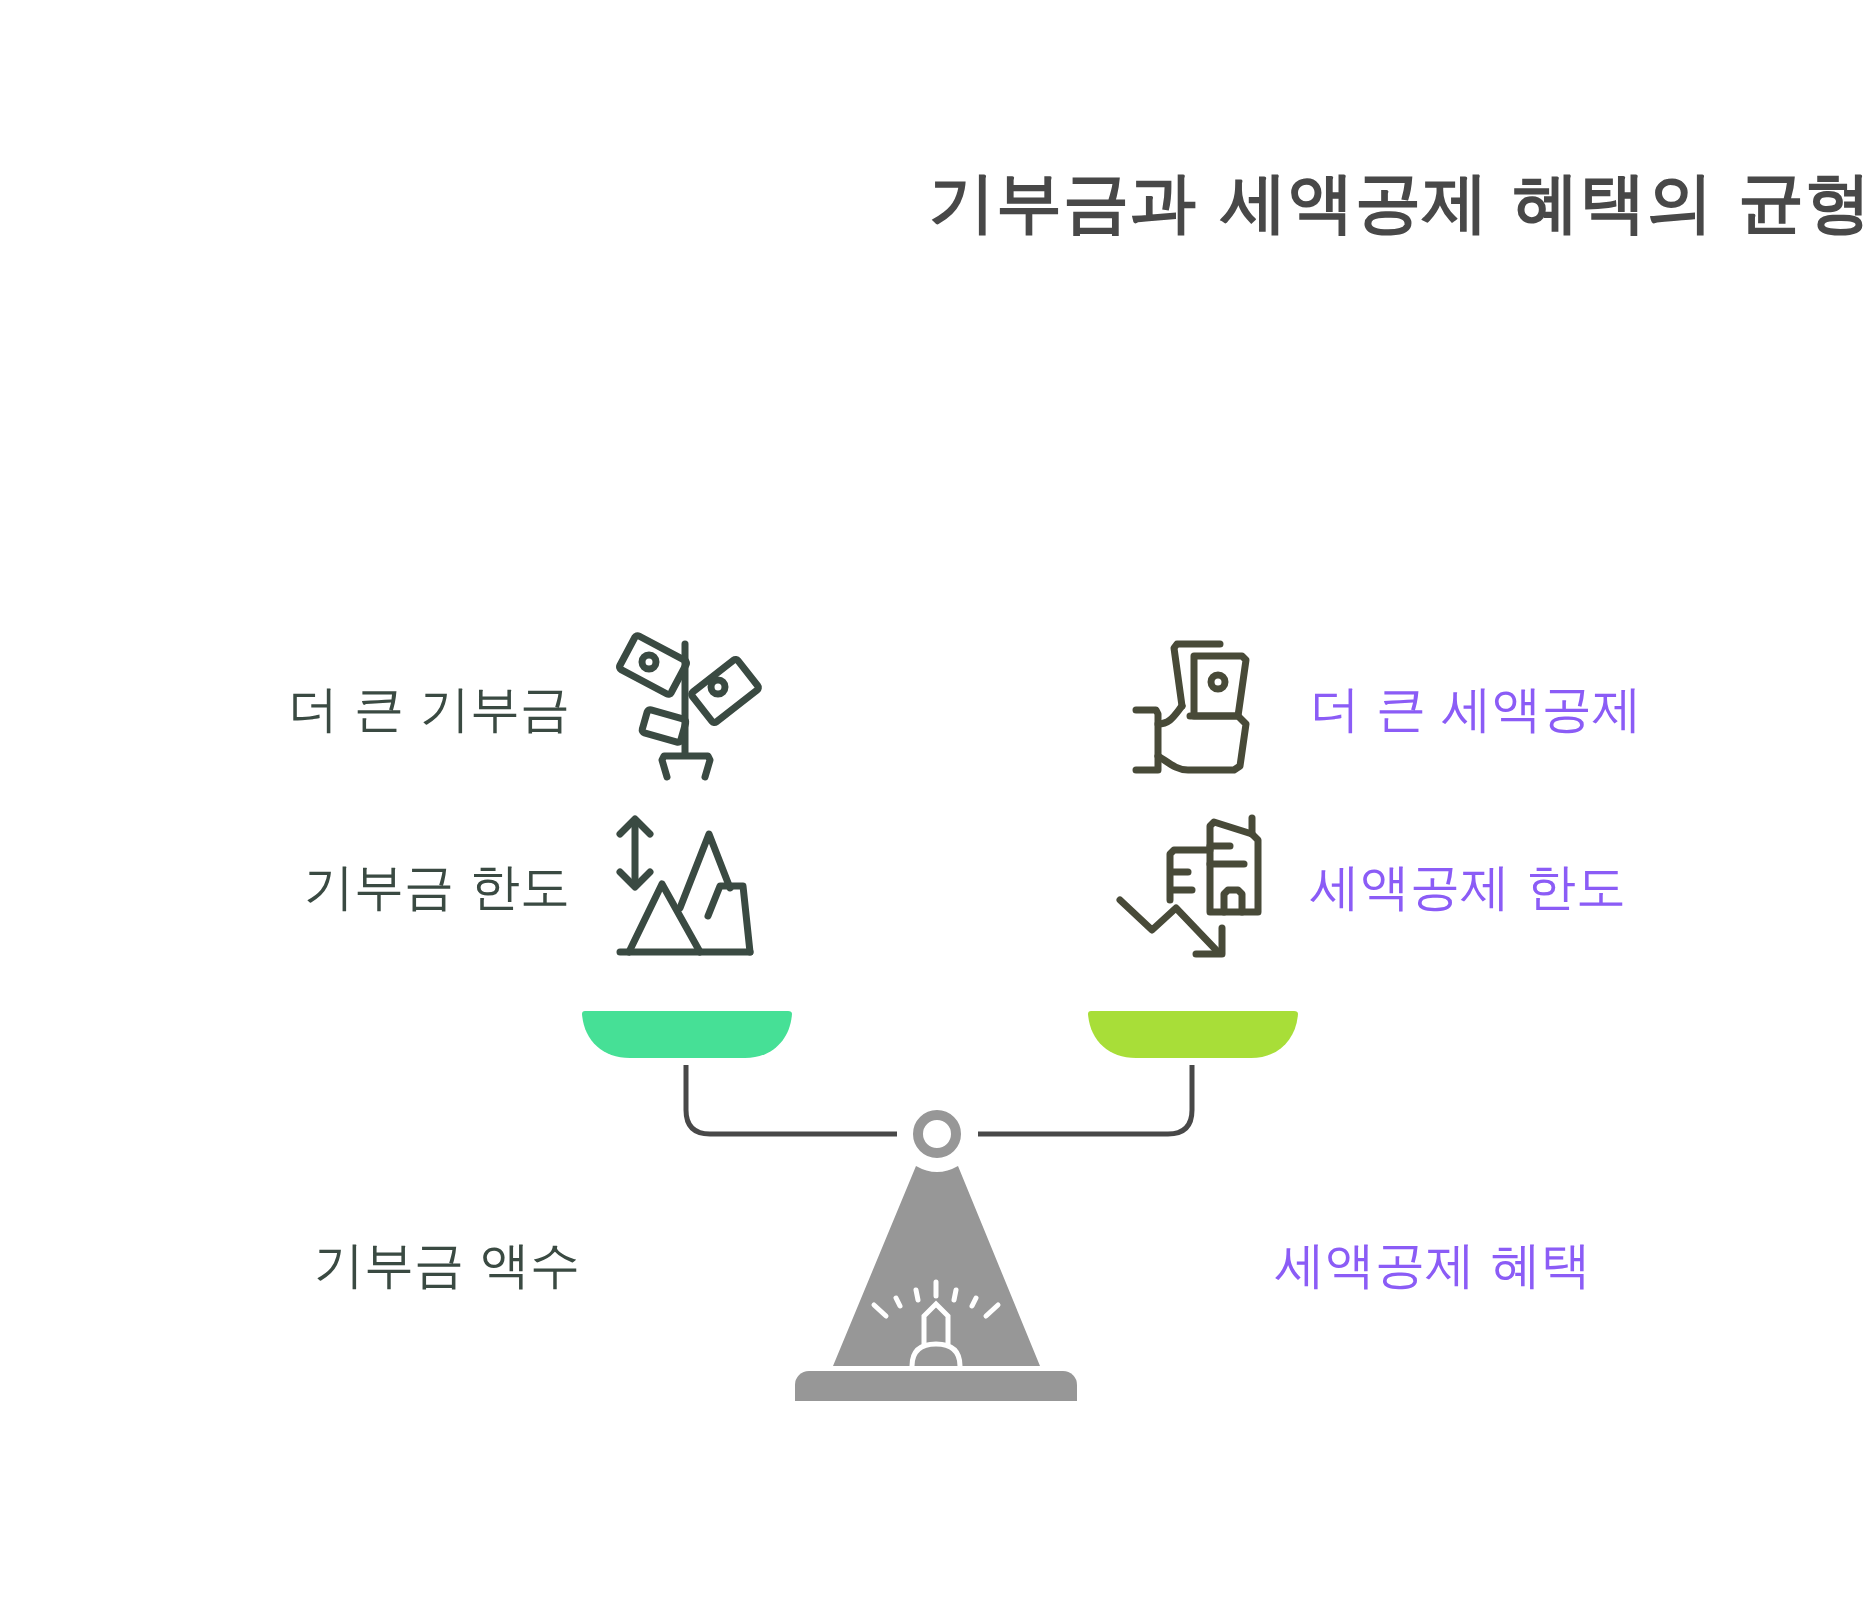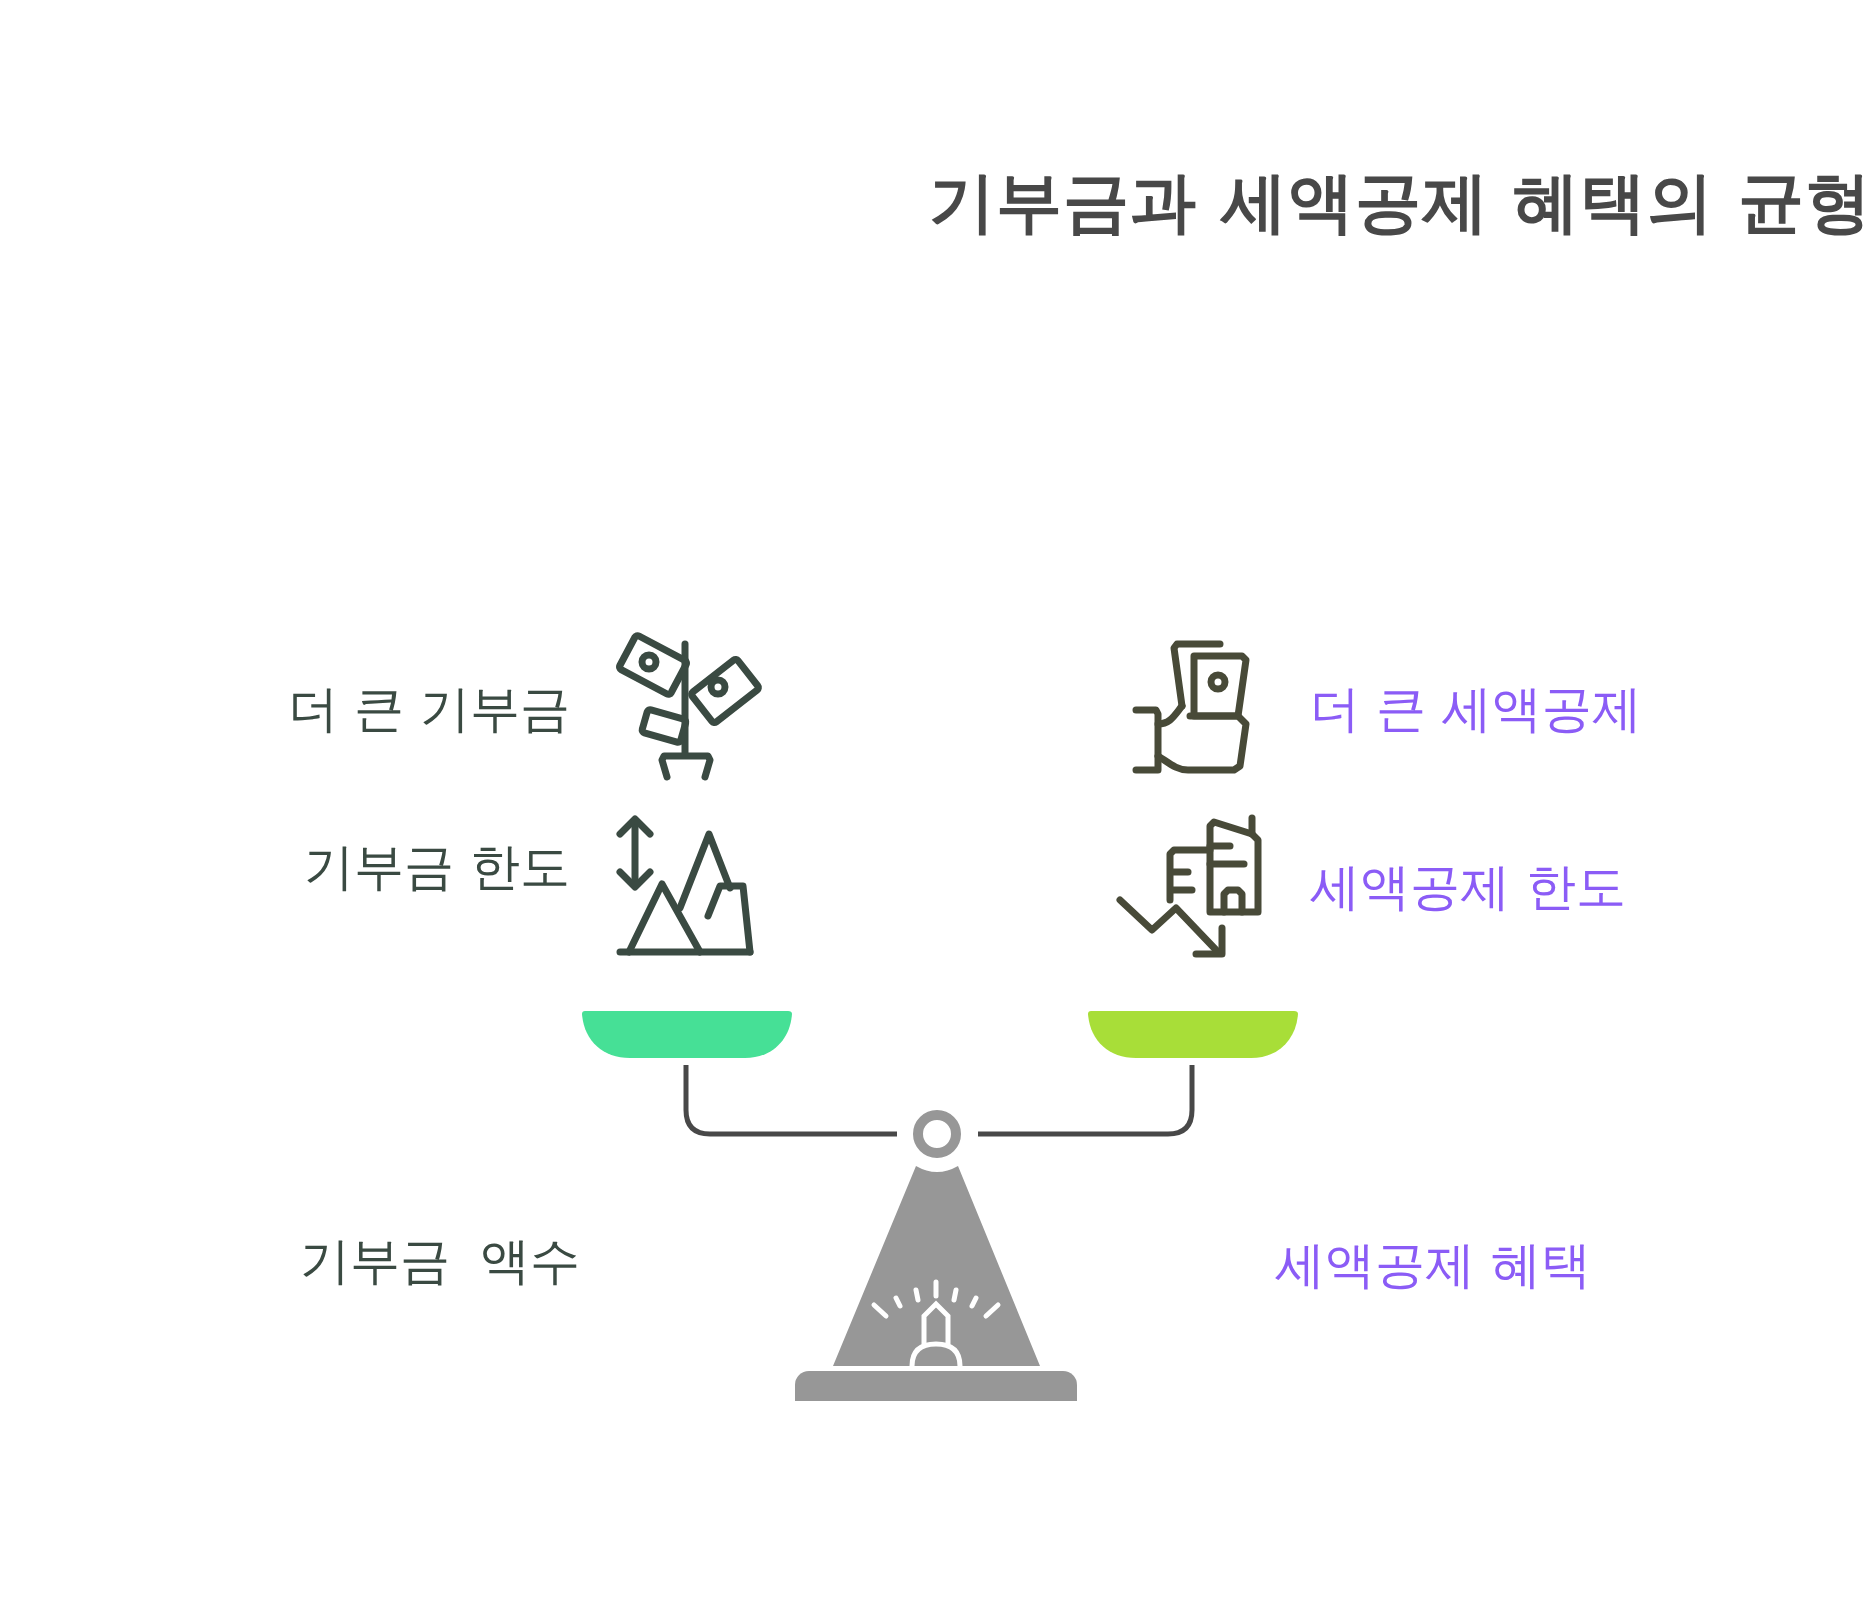--- a/index.html
+++ b/index.html
@@ -12,22 +12,22 @@
     .label.right { color: #8b5cf6; text-align: left; }
     .icon { position: absolute; }
     svg.scale { position: absolute; left: 0; top: 0; }
   </style>
 </head>
 <body>
 
 <div class="title">기부금과 세액공제 혜택의 균형</div>
 
 <div class="label left" style="right: 1302px; top: 684px;">더 큰 기부금</div>
-<div class="label left" style="right: 1302px; top: 842px;">기부금 한도</div>
-<div class="label left" style="right: 1292px; top: 1240px; font-family: Liberation Mono, monospace;">기부금 액수</div>
+<div class="label left" style="right: 1302px; top: 862px;">기부금 한도</div>
+<div class="label left" style="right: 1292px; top: 1240px;">기부금 액수</div>
 
 <div class="label right" style="left: 1310px; top: 684px;">더 큰 세액공제</div>
 <div class="label right" style="left: 1310px; top: 862px;">세액공제 한도</div>
 <div class="label right" style="left: 1275px; top: 1240px; text-align: right;">세액공제 혜택</div>
 
 <svg class="icon" style="left:612px; top:632px;" width="160" height="160" viewBox="0 0 160 160" fill="none" stroke="#3A4A42" stroke-width="7" stroke-linecap="round" stroke-linejoin="round">
   <line x1="73" y1="12" x2="73" y2="122"></line>
   <rect x="12" y="14" width="58" height="38" transform="rotate(28 41 33)" rx="3"></rect>
   <circle cx="37" cy="30" r="7"></circle>
   <rect x="84" y="40" width="58" height="38" transform="rotate(-38 113 59)" rx="3"></rect>

